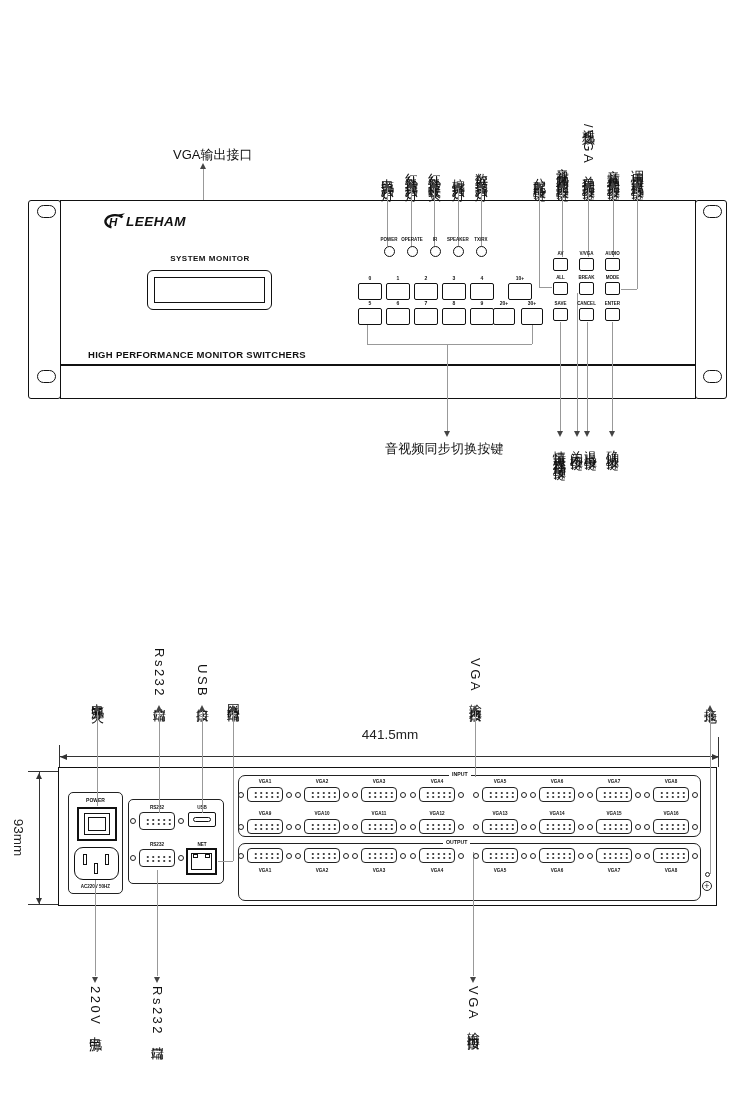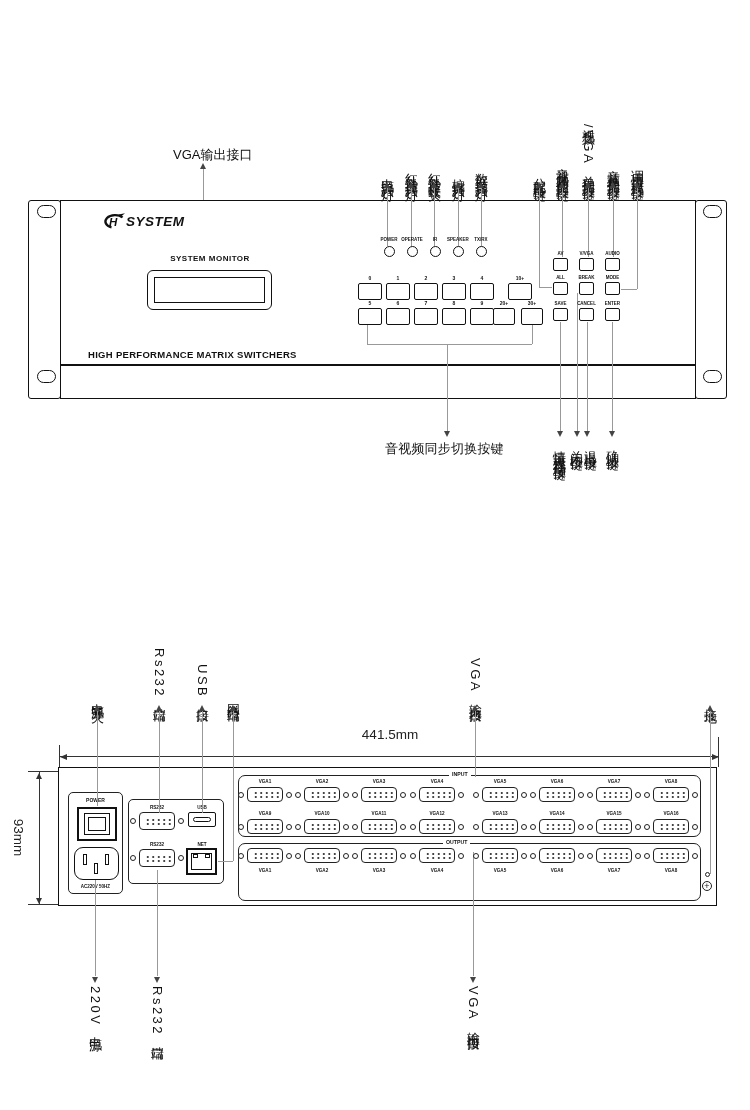--- a/index.html
+++ b/index.html
@@ -62,28 +62,28 @@
 
   <div class="panel" style="left:60px;top:200px;width:636px;height:199px;"></div>
   <div class="abs" style="left:61px;top:364px;width:634px;height:1.6px;background:#111;"></div>
 
   <div class="abs" style="left:103px;top:213px;display:flex;align-items:center;gap:1px;">
     <svg width="22" height="17" viewBox="0 0 22 17">
       <path d="M19.5 4.5 C16 1.2 7.5 1.4 4 5 C0.8 8.4 2.8 13.2 8.5 14.2" fill="none" stroke="#111" stroke-width="2.4"></path>
       <path d="M15.5 1.5 L22 0.2 L17 4.2 Z" fill="#111"></path>
       <text x="6" y="13" font-size="11.5" font-weight="bold" font-style="italic" font-family="Liberation Sans, sans-serif" fill="#111">H</text>
     </svg>
-    <span style="font-size:13.5px;font-weight:900;font-style:italic;letter-spacing:0.5px;">SYSTEM</span>
+    <span style="font-size:13.5px;font-weight:900;font-style:italic;letter-spacing:0.5px;">LEEHAM</span>
   </div>
 
   <div class="abs" style="left:148px;top:254px;width:124px;text-align:center;font-size:8px;font-weight:bold;letter-spacing:0.5px;">SYSTEM MONITOR</div>
   <div class="abs" style="left:147px;top:270px;width:125px;height:40px;border:1.6px solid #111;border-radius:6px;"></div>
   <div class="abs" style="left:154px;top:277px;width:111px;height:26px;border:1.3px solid #111;"></div>
 
-  <div class="abs" style="left:88px;top:349px;font-size:9.5px;font-weight:bold;letter-spacing:0.3px;">HIGH PERFORMANCE MATRIX SWITCHERS</div>
+  <div class="abs" style="left:88px;top:349px;font-size:9.5px;font-weight:bold;letter-spacing:0.3px;">HIGH PERFORMANCE MONITOR SWITCHERS</div>
 
   <div class="cline v" style="left:367px;top:325px;height:19px;"></div>
   <div class="cline h" style="left:367px;top:344px;width:165px;"></div>
   <div class="cline v" style="left:532px;top:325px;height:19px;"></div>
   <div class="cline v" style="left:447px;top:344px;height:87px;"></div>
   <div class="arr-down" style="left:444px;top:431px;"></div>
 
   <div class="cline v" style="left:560px;top:322px;height:109px;"></div>
   <div class="arr-down" style="left:557px;top:431px;"></div>
   <div class="cline v" style="left:577px;top:293px;height:138px;"></div>

